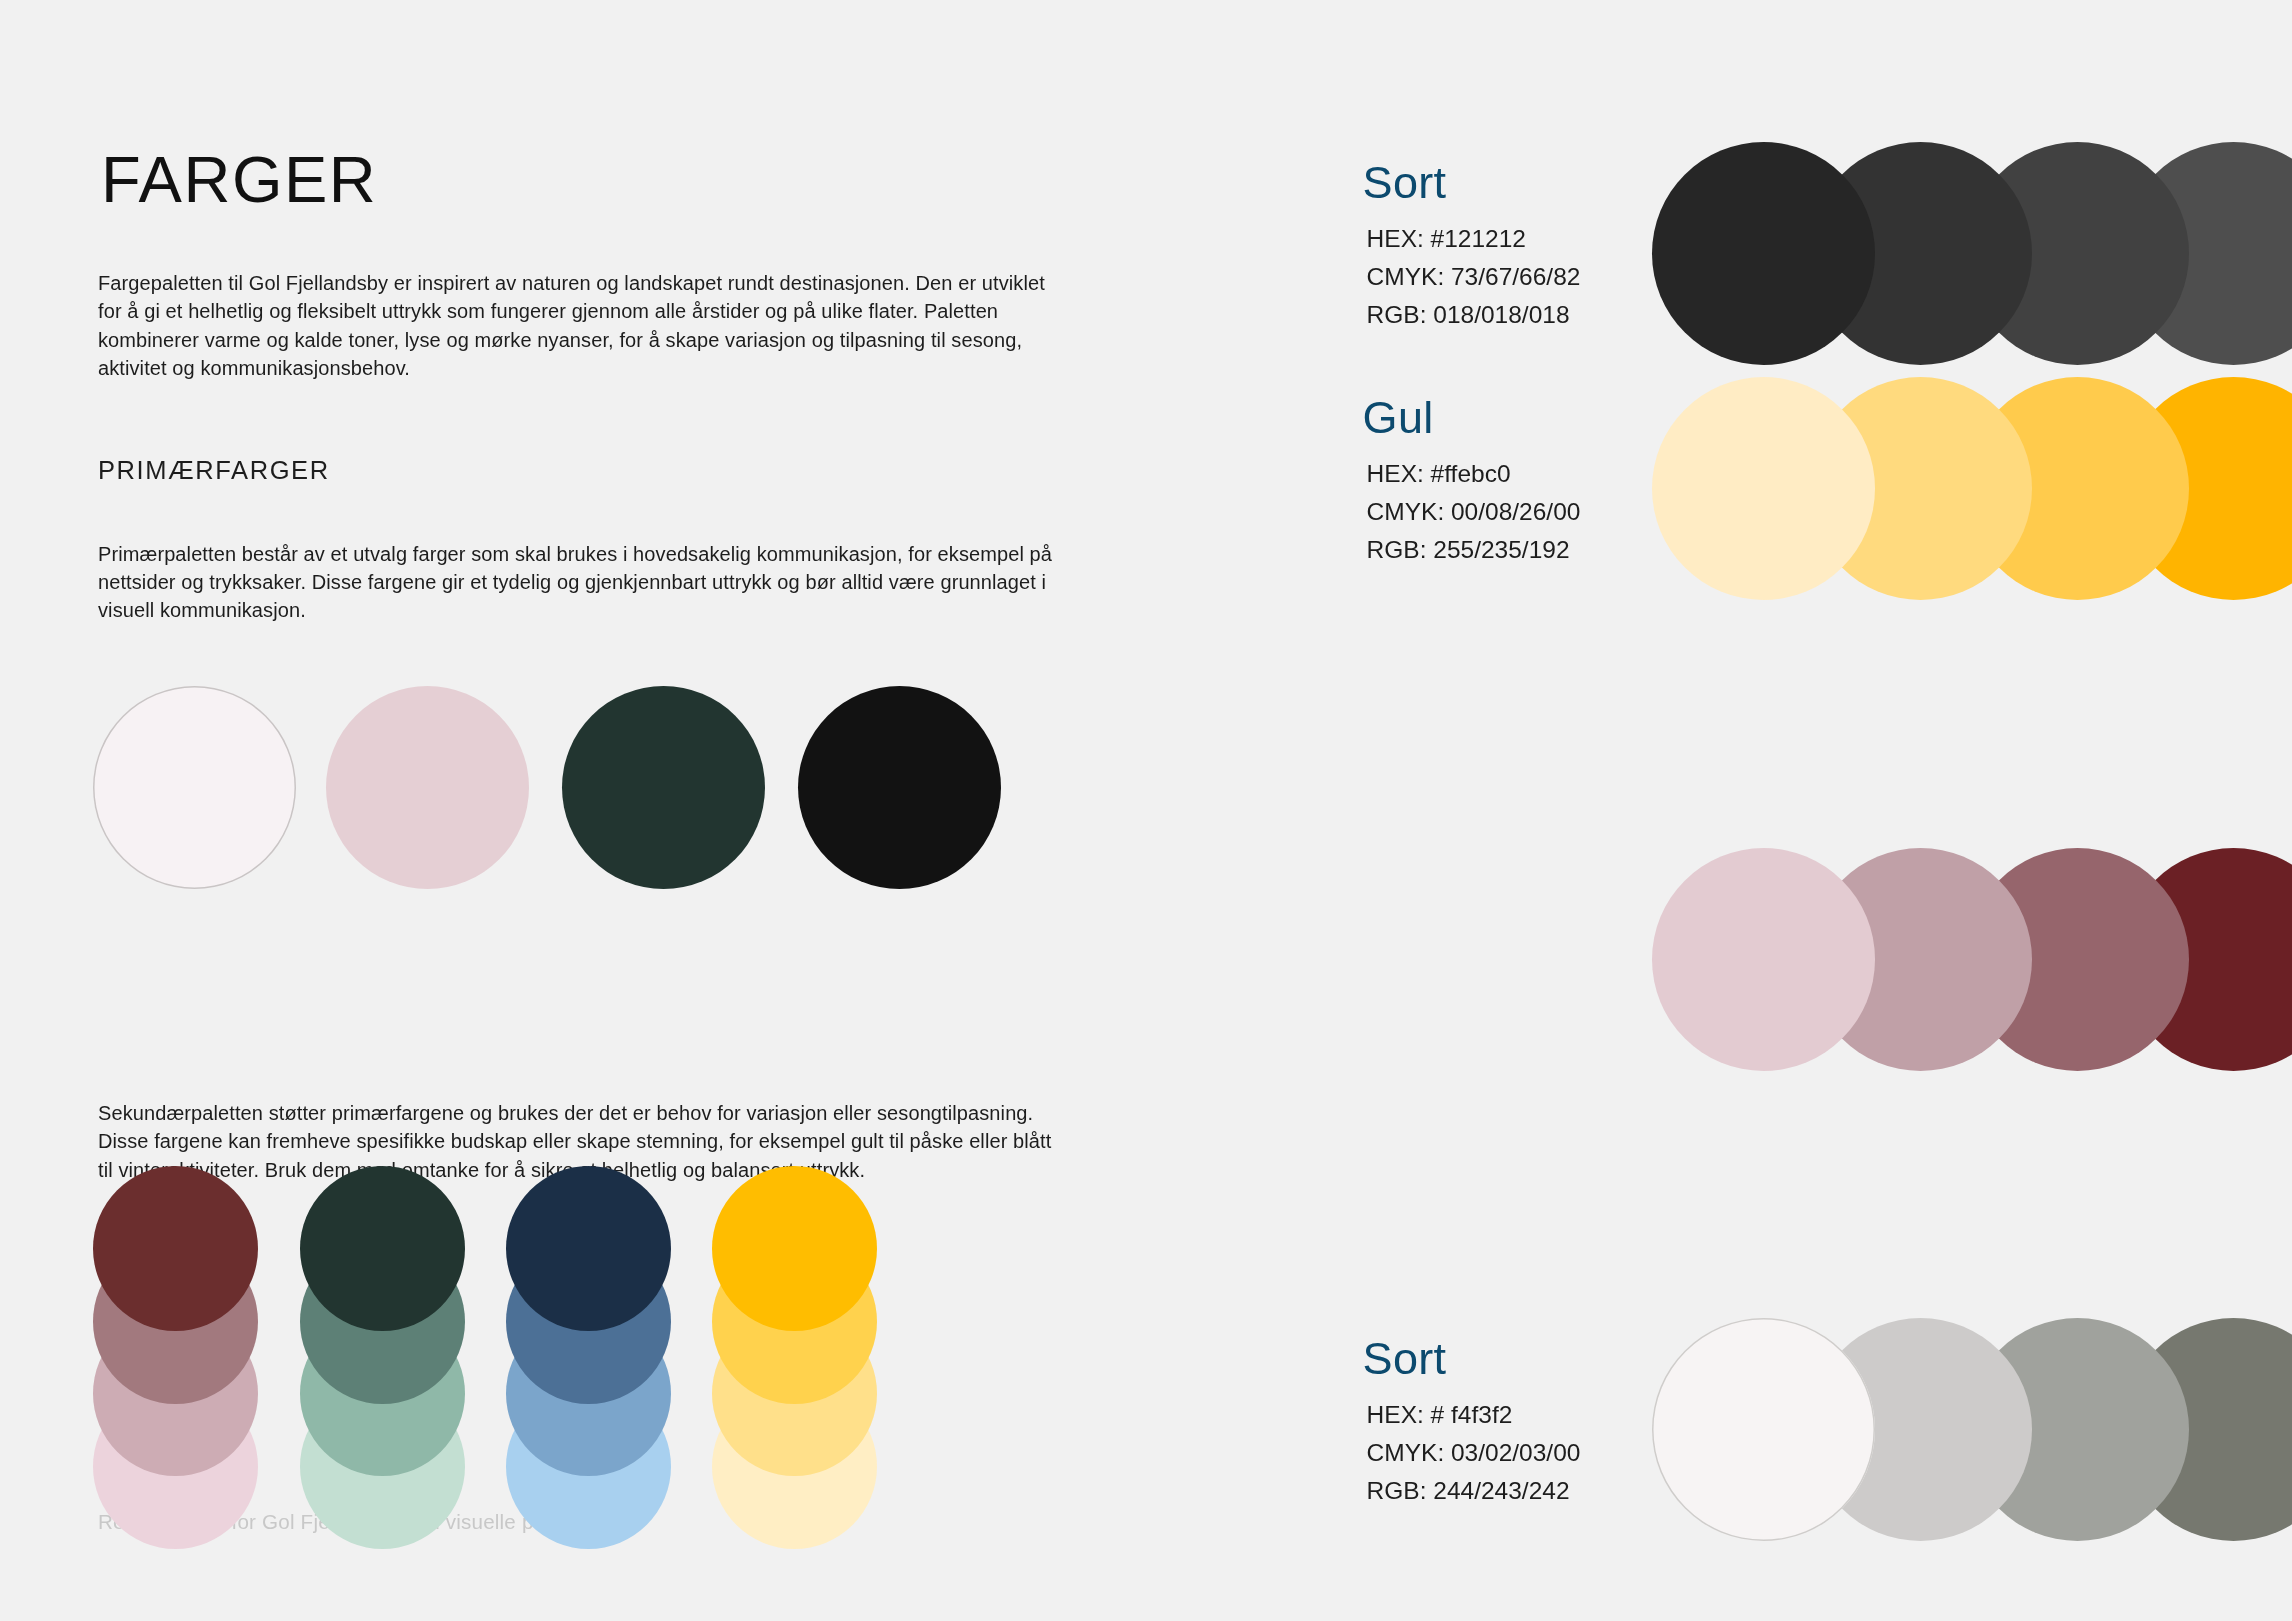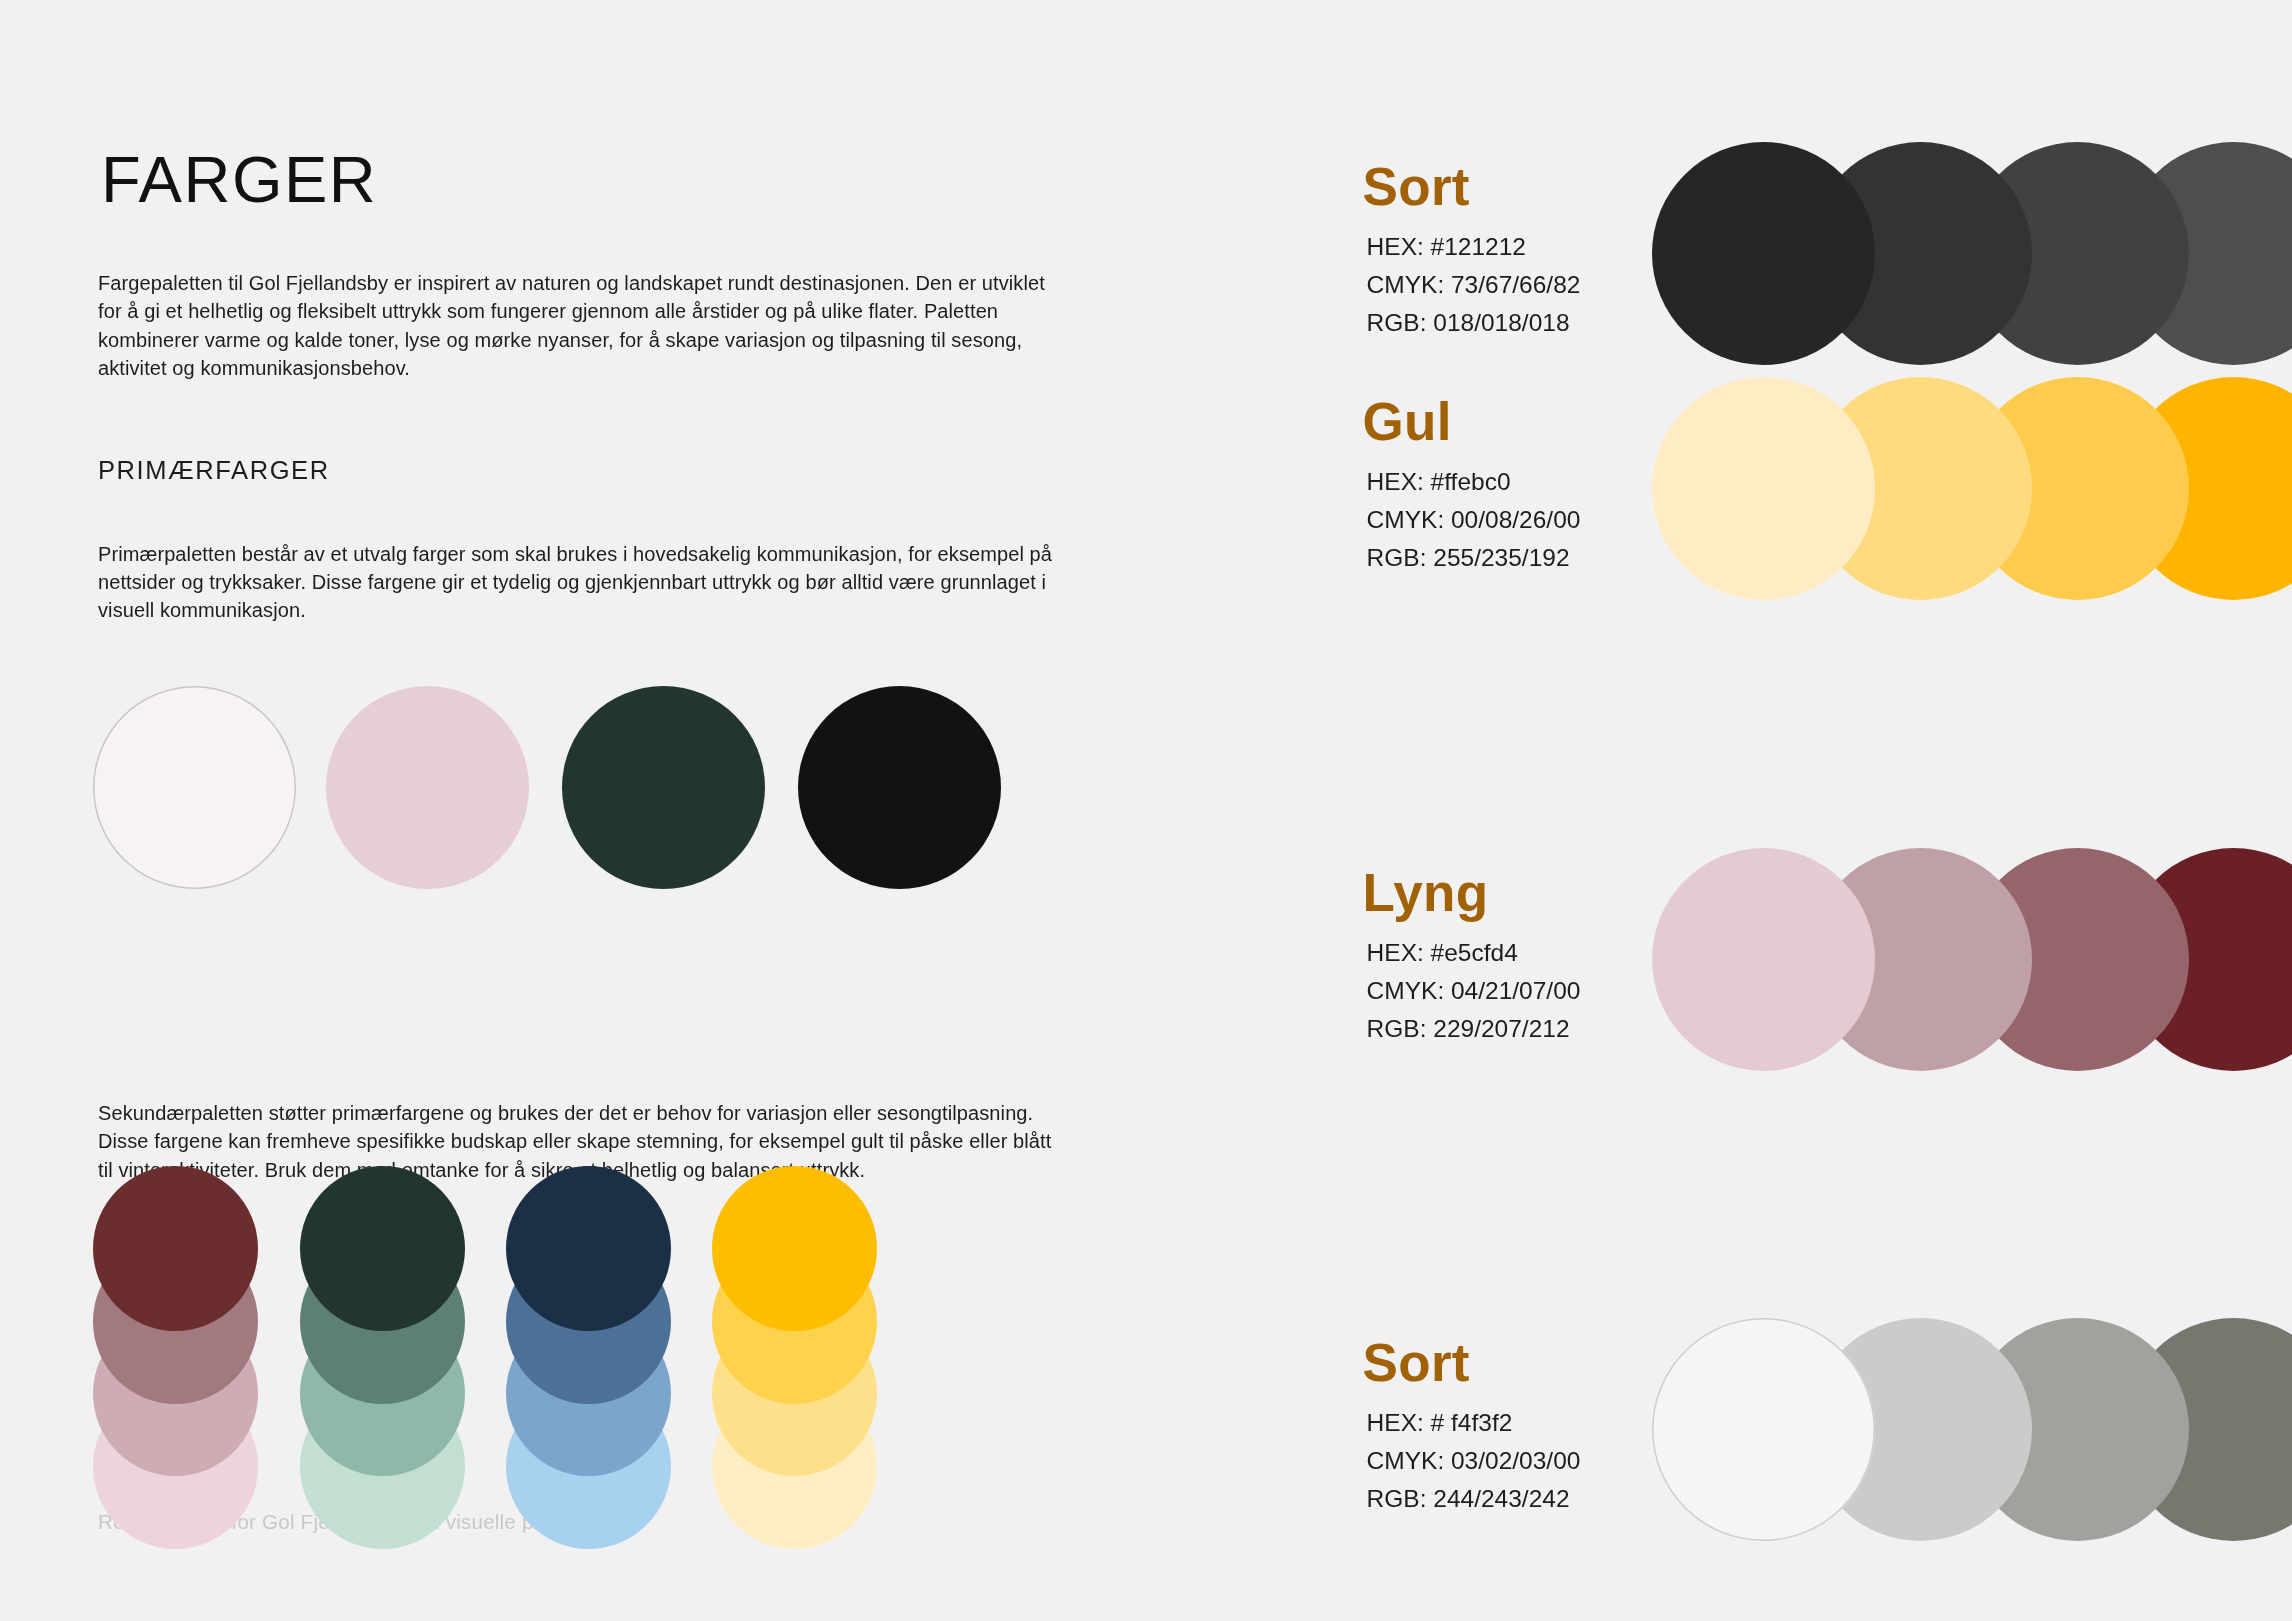--- a/index.html
+++ b/index.html
@@ -110,25 +110,25 @@
     position:absolute;
     left:0; width:950px; height:223px;
   }
   .palette-info{
     position:absolute;
     left:19.6px; top:17.6px;
     width:323px;
     z-index:6;
   }
   .palette-name{
-    font-size:53px;
+    font-size:45px;
     line-height:1;
     margin:0 0 17.6px 0;
-    font-weight:700;
-    color:#a16207;
+    font-weight:400;
+    color:#0c4a6e;
     letter-spacing:0.3px;
   }
   .palette-spec{
     font-size:24.5px;
     line-height:1.38;
     color:#1d1d1d;
     margin:4px;
   }
   .palette-circles{
     position:absolute;
@@ -225,26 +225,20 @@
           <div class="palette-spec">RGB: 255/235/192</div>
         </div>
         <div class="palette-circles">
           <div class="pc c0" style="background: rgb(255, 236, 196);"></div>
           <div class="pc c1" style="background: rgb(255, 218, 126);"></div>
           <div class="pc c2" style="background: rgb(255, 203, 76);"></div>
           <div class="pc c3" style="background: rgb(255, 180, 0);"></div>
         </div>
       </div>
       <div class="palette-block" style="top: 848px;">
-        <div class="palette-info">
-          <div class="palette-name">Lyng</div>
-          <div class="palette-spec">HEX: #e5cfd4</div>
-          <div class="palette-spec">CMYK: 04/21/07/00</div>
-          <div class="palette-spec">RGB: 229/207/212</div>
-        </div>
         <div class="palette-circles">
           <div class="pc c0" style="background: rgb(227, 203, 209);"></div>
           <div class="pc c1" style="background: rgb(192, 160, 167);"></div>
           <div class="pc c2" style="background: rgb(150, 101, 108);"></div>
           <div class="pc c3" style="background: rgb(107, 32, 37);"></div>
         </div>
       </div>
       <div class="palette-block" style="top: 1318px;">
         <div class="palette-info">
           <div class="palette-name">Sort</div>

